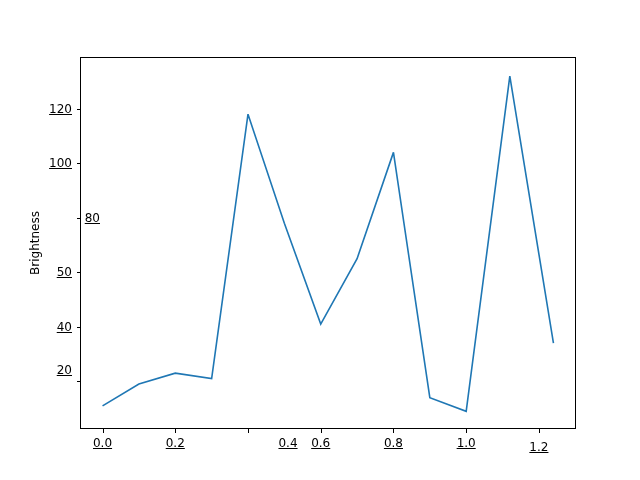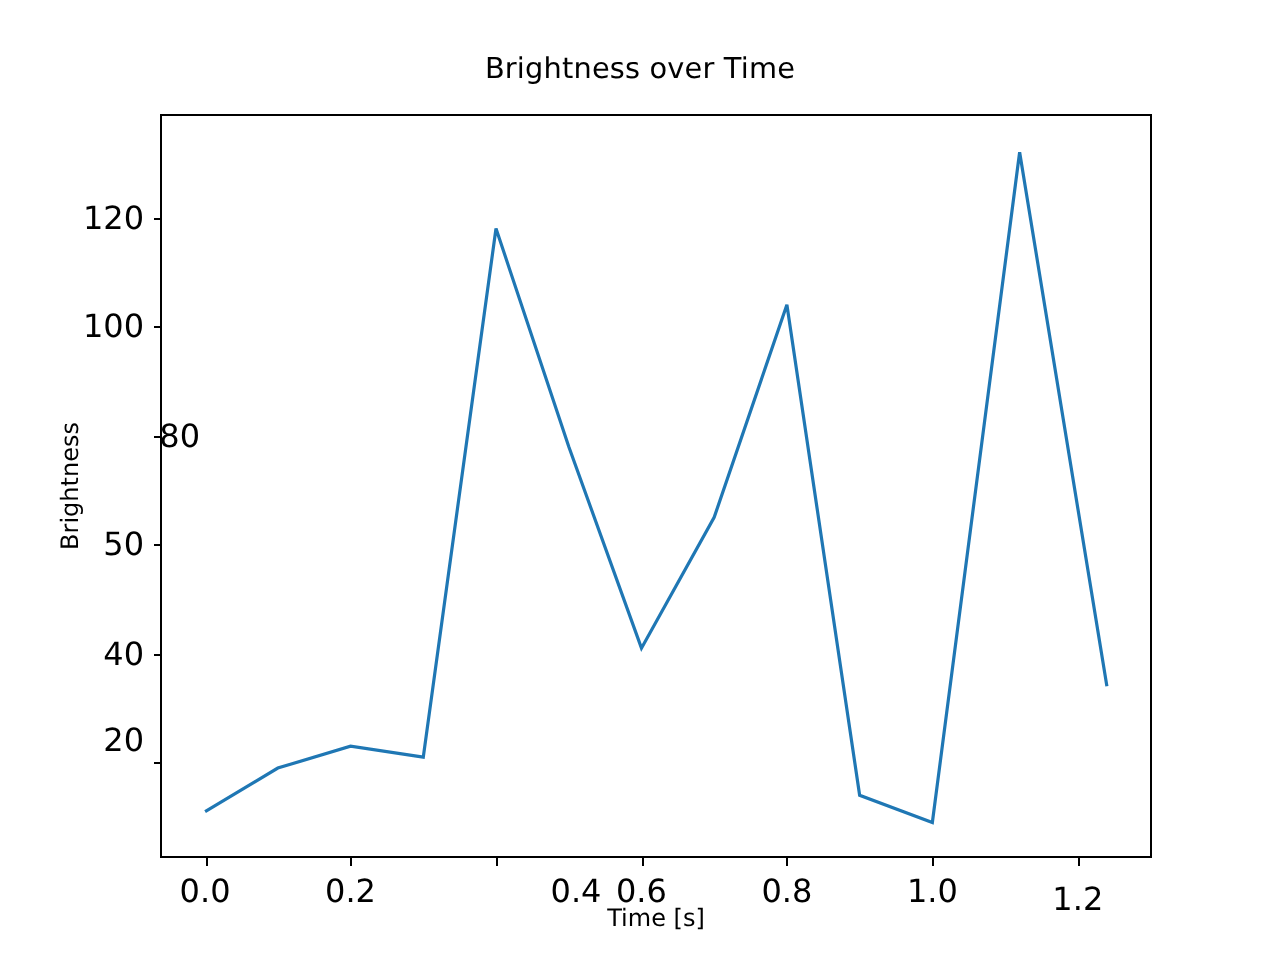--- a/index.html
+++ b/index.html
@@ -43,23 +43,24 @@
   #plot-svg {
     position: absolute;
     left: 0;
     top: 0;
     width: 640px;
     height: 480px;
     overflow: visible;
   }
   .tick-label {
     position: absolute;
-    font-size: 16px;
+    font-size: 12px;
     color: #000000;
     white-space: nowrap;
+    text-decoration: underline;
   }
   .ytick-label {
     text-align: right;
     transform: translateY(-50%);
   }
   .xtick-label {
     transform: translateX(-50%);
   }
   .tick-mark {
     position: absolute;
@@ -94,21 +95,20 @@
     color: #000000;
     transform-origin: 0 0;
     transform: translate(28px, 429px) rotate(-90deg);
   }
 </style>
 </head>
 <body>
 
 <div id="figure">
 
-  <div id="chart-title">Brightness over Time</div>
 
   <div id="axes-frame"></div>
 
   <div id="ytick-labels">
       <div class="tick-label ytick-label" style="top: 370px; left: 40px; width: 32px;">20</div>
       <div class="tick-label ytick-label" style="top: 326.802px; left: 40px; width: 32px;">40</div>
       <div class="tick-label ytick-label" style="top: 272.297px; left: 40px; width: 32px;">50</div>
       <div class="tick-label ytick-label" style="top: 217.791px; left: 40px; width: 32px; padding-left: 28px;">80</div>
       <div class="tick-label ytick-label" style="top: 163.286px; left: 40px; width: 32px;">100</div>
       <div class="tick-label ytick-label" style="top: 108.78px; left: 40px; width: 32px;">120</div>
@@ -135,16 +135,15 @@
       <div class="tick-mark xtick-mark" style="left: 320.727px;"></div>
       <div class="tick-mark xtick-mark" style="left: 393.455px;"></div>
       <div class="tick-mark xtick-mark" style="left: 466.182px;"></div>
       <div class="tick-mark xtick-mark" style="left: 538.909px;"></div>
     </div>
 
   <svg id="plot-svg" viewBox="0 0 640 480">
     <polyline id="data-line" fill="none" stroke="#1f77b4" stroke-width="1.6" stroke-linejoin="miter" stroke-linecap="butt" points="102.55,405.84 138.91,384.03 175.27,373.13 211.64,378.58 248.00,114.23 284.36,223.24 320.73,324.08 357.09,258.67 393.45,152.38 429.82,397.66 466.18,411.29 509.82,76.08 553.45,343.15"></polyline>
   </svg>
 
-  <div id="xlabel">Time [s]</div>
   <div id="ylabel">Brightness</div>
 
 </div>
 
 </body></html>

